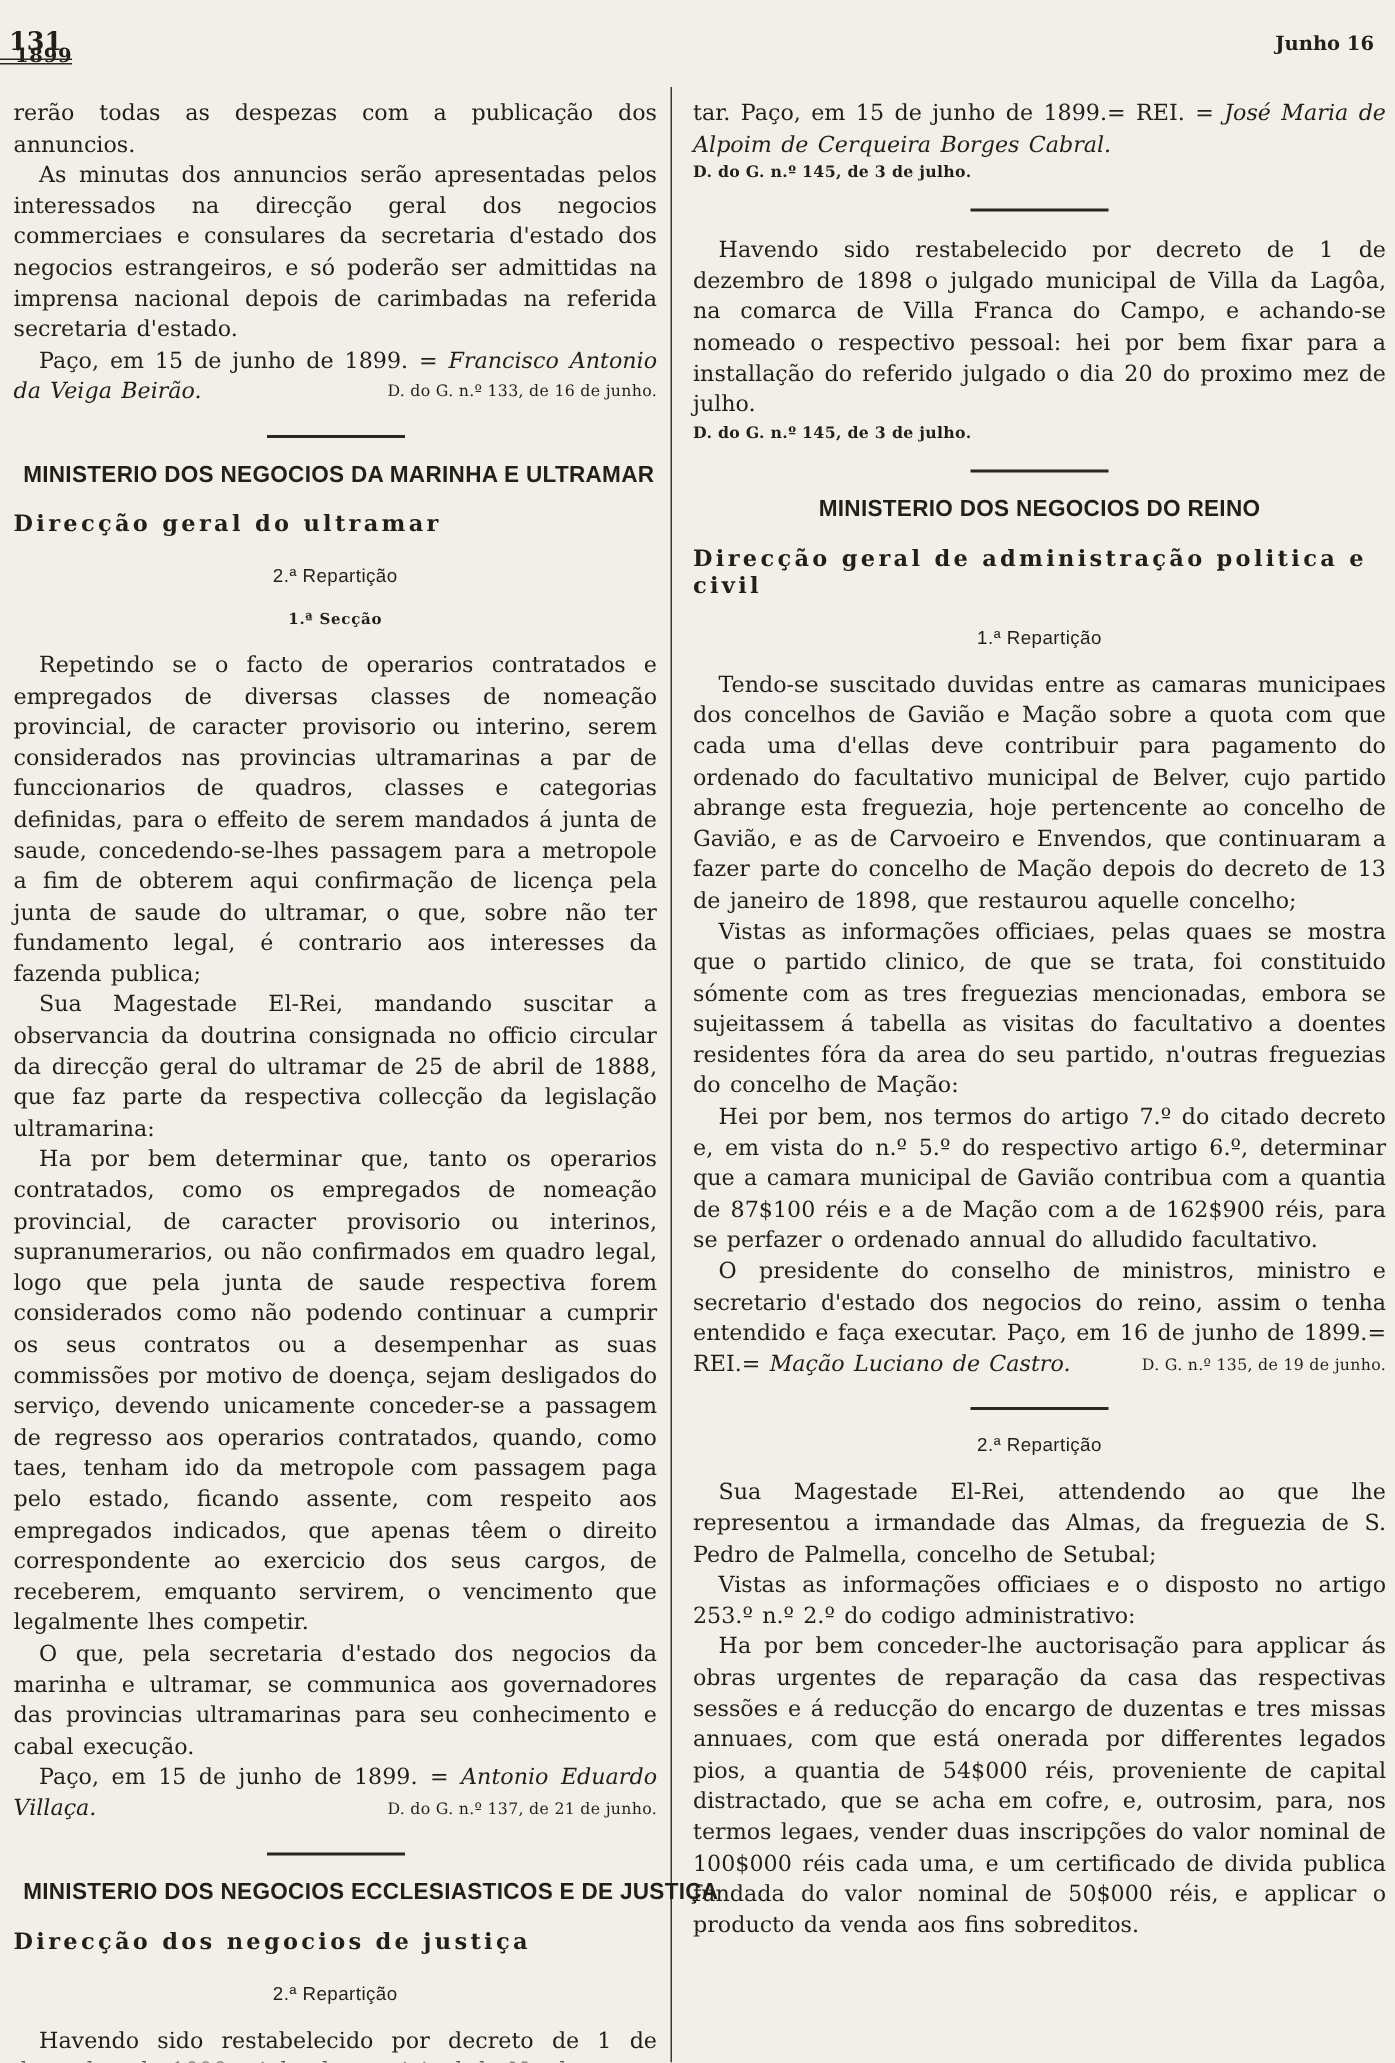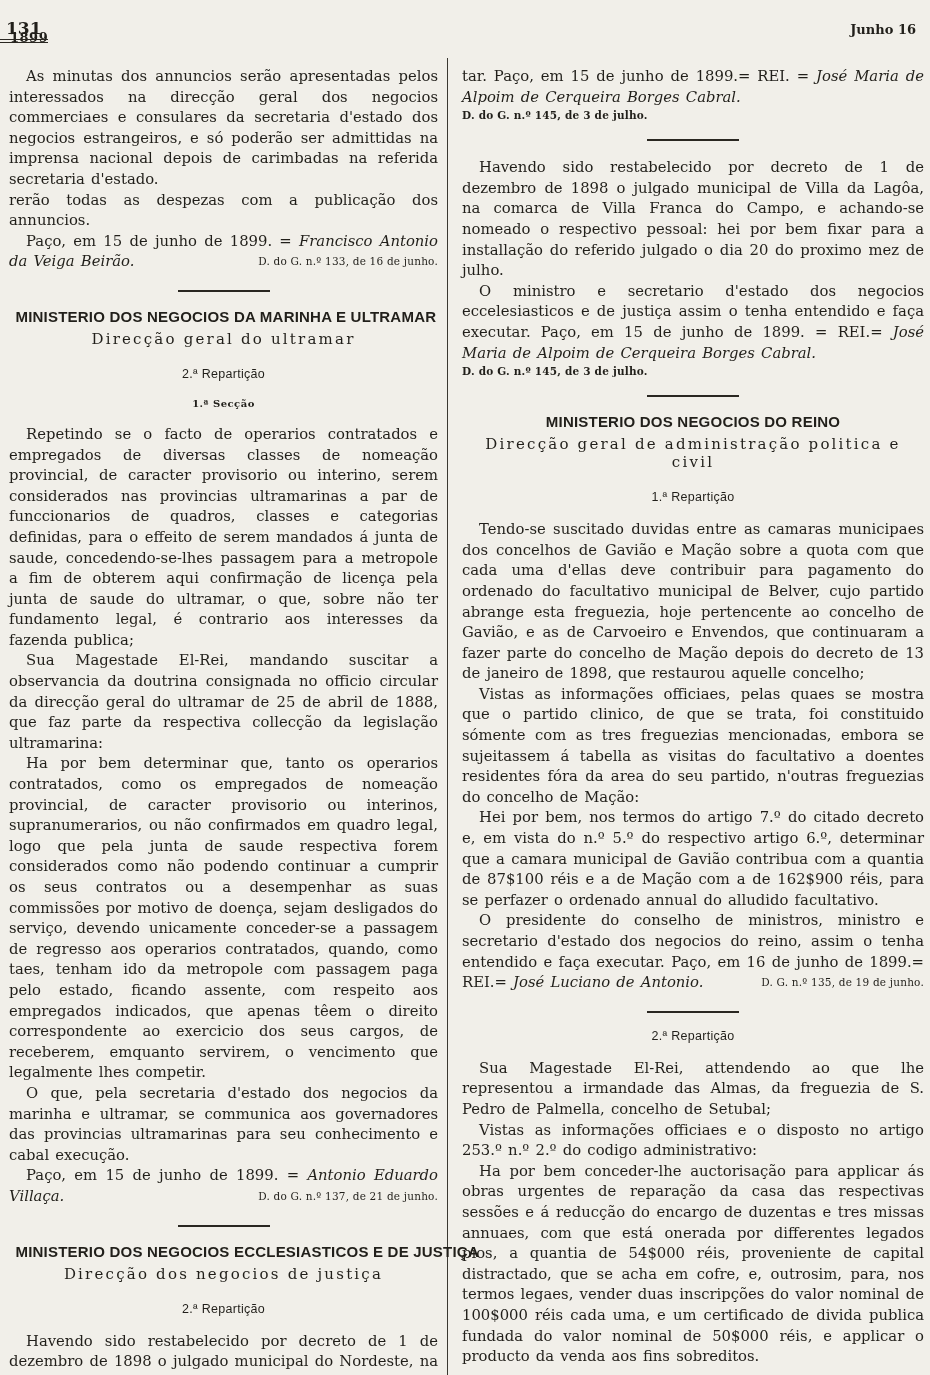--- a/index.html
+++ b/index.html
@@ -47,22 +47,22 @@
   }
   .rule{width:92px;height:2px;background:#2a2721;margin:18px auto 16px auto;}
 
   .ministry-title{
     margin:6px 0 0 0;text-align:center;
     font-family:"Liberation Sans",sans-serif;
     font-weight:bold;font-size:15.5px;letter-spacing:.2px;
     white-space:nowrap;transform:scaleX(.97);transform-origin:center;
   }
   .direction{
-    margin:4px 0 0 0;text-align:center;
-    font-weight:normal;font-size:15px;letter-spacing:2.2px;
+    margin:14px 0 0 0;
+    font-weight:bold;font-size:15px;letter-spacing:2.2px;
   }
   .repart{
     margin:19px 0 0 0;text-align:center;
     font-family:"Liberation Sans",sans-serif;
     font-weight:normal;font-size:12.5px;letter-spacing:.3px;
   }
   .sect{
     margin:17px 0 0 0;text-align:center;
     font-weight:bold;font-size:10px;letter-spacing:.5px;
   }
@@ -79,22 +79,22 @@
     <span class="date">Junho 16</span>
   </div>
 
   <div class="v-divider"></div>
 
   <div class="cols">
 
     <div class="col col-left">
 
       <section>
+        <p class="p noindent">rerão todas as despezas com a publicação dos annuncios.</p>
         <p class="p">As minutas dos annuncios serão apresentadas pelos interessados na direcção geral dos negocios commerciaes e consulares da secretaria d'estado dos negocios estrangeiros, e só poderão ser admittidas na imprensa nacional depois de carimbadas na referida secretaria d'estado.</p>
-        <p class="p noindent">rerão todas as despezas com a publicação dos annuncios.</p>
         <p class="p"><span>Paço, em 15 de junho de 1899. = </span><em class="sig-name">Francisco Antonio da Veiga Beirão.</em><span class="inline-note">D. do G. n.º 133, de 16 de junho.</span></p>
       </section>
 
       <div class="rule"></div>
 
       <section>
         <h2 class="ministry-title">MINISTERIO DOS NEGOCIOS DA MARINHA E ULTRAMAR</h2>
         <h3 class="direction">Direcção geral do ultramar</h3>
         <h4 class="repart">2.ª Repartição</h4>
         <h5 class="sect">1.ª Secção</h5>
@@ -121,34 +121,33 @@
 
       <section>
         <p class="p noindent"><span>tar. Paço, em 15 de junho de 1899.= REI. = </span><em class="sig-name">José Maria de Alpoim de Cerqueira Borges Cabral.</em></p>
         <div class="footnote">D. do G. n.º 145, de 3 de julho.</div>
       </section>
 
       <div class="rule"></div>
 
       <section>
         <p class="p">Havendo sido restabelecido por decreto de 1 de dezembro de 1898 o julgado municipal de Villa da Lagôa, na comarca de Villa Franca do Campo, e achando-se nomeado o respectivo pessoal: hei por bem fixar para a installação do referido julgado o dia 20 do proximo mez de julho.</p>
-        <p class="p"><span>O ministro e secretario d'estado dos negocios eccelesiasticos e de justiça assim o tenha entendido e faça executar. Paço, em 15 de junho de 1899. = REI.= </span><em class="sig-name">José Maria de Alpoim de Cerqueira Borges Cabral.</em></p>
         <div class="footnote">D. do G. n.º 145, de 3 de julho.</div>
       </section>
 
       <div class="rule"></div>
 
       <section>
         <h2 class="ministry-title">MINISTERIO DOS NEGOCIOS DO REINO</h2>
         <h3 class="direction">Direcção geral de administração politica e civil</h3>
         <h4 class="repart">1.ª Repartição</h4>
         <p class="p after-head">Tendo-se suscitado duvidas entre as camaras municipaes dos concelhos de Gavião e Mação sobre a quota com que cada uma d'ellas deve contribuir para pagamento do ordenado do facultativo municipal de Belver, cujo partido abrange esta freguezia, hoje pertencente ao concelho de Gavião, e as de Carvoeiro e Envendos, que continuaram a fazer parte do concelho de Mação depois do decreto de 13 de janeiro de 1898, que restaurou aquelle concelho;</p>
         <p class="p">Vistas as informações officiaes, pelas quaes se mostra que o partido clinico, de que se trata, foi constituido sómente com as tres freguezias mencionadas, embora se sujeitassem á tabella as visitas do facultativo a doentes residentes fóra da area do seu partido, n'outras freguezias do concelho de Mação:</p>
         <p class="p">Hei por bem, nos termos do artigo 7.º do citado decreto e, em vista do n.º 5.º do respectivo artigo 6.º, determinar que a camara municipal de Gavião contribua com a quantia de 87$100 réis e a de Mação com a de 162$900 réis, para se perfazer o ordenado annual do alludido facultativo.</p>
-        <p class="p"><span>O presidente do conselho de ministros, ministro e secretario d'estado dos negocios do reino, assim o tenha entendido e faça executar. Paço, em 16 de junho de 1899.= REI.= </span><em class="sig-name">José Luciano de Antonio.</em><span class="inline-note">D. G. n.º 135, de 19 de junho.</span></p>
+        <p class="p"><span>O presidente do conselho de ministros, ministro e secretario d'estado dos negocios do reino, assim o tenha entendido e faça executar. Paço, em 16 de junho de 1899.= REI.= </span><em class="sig-name">Mação Luciano de Castro.</em><span class="inline-note">D. G. n.º 135, de 19 de junho.</span></p>
       </section>
 
       <div class="rule"></div>
 
       <section>
         <h4 class="repart" style="margin-top:0;">2.ª Repartição</h4>
         <p class="p after-head">Sua Magestade El-Rei, attendendo ao que lhe representou a irmandade das Almas, da freguezia de S. Pedro de Palmella, concelho de Setubal;</p>
         <p class="p">Vistas as informações officiaes e o disposto no artigo 253.º n.º 2.º do codigo administrativo:</p>
         <p class="p">Ha por bem conceder-lhe auctorisação para applicar ás obras urgentes de reparação da casa das respectivas sessões e á reducção do encargo de duzentas e tres missas annuaes, com que está onerada por differentes legados pios, a quantia de 54$000 réis, proveniente de capital distractado, que se acha em cofre, e, outrosim, para, nos termos legaes, vender duas inscripções do valor nominal de 100$000 réis cada uma, e um certificado de divida publica fundada do valor nominal de 50$000 réis, e applicar o producto da venda aos fins sobreditos.</p>
 

